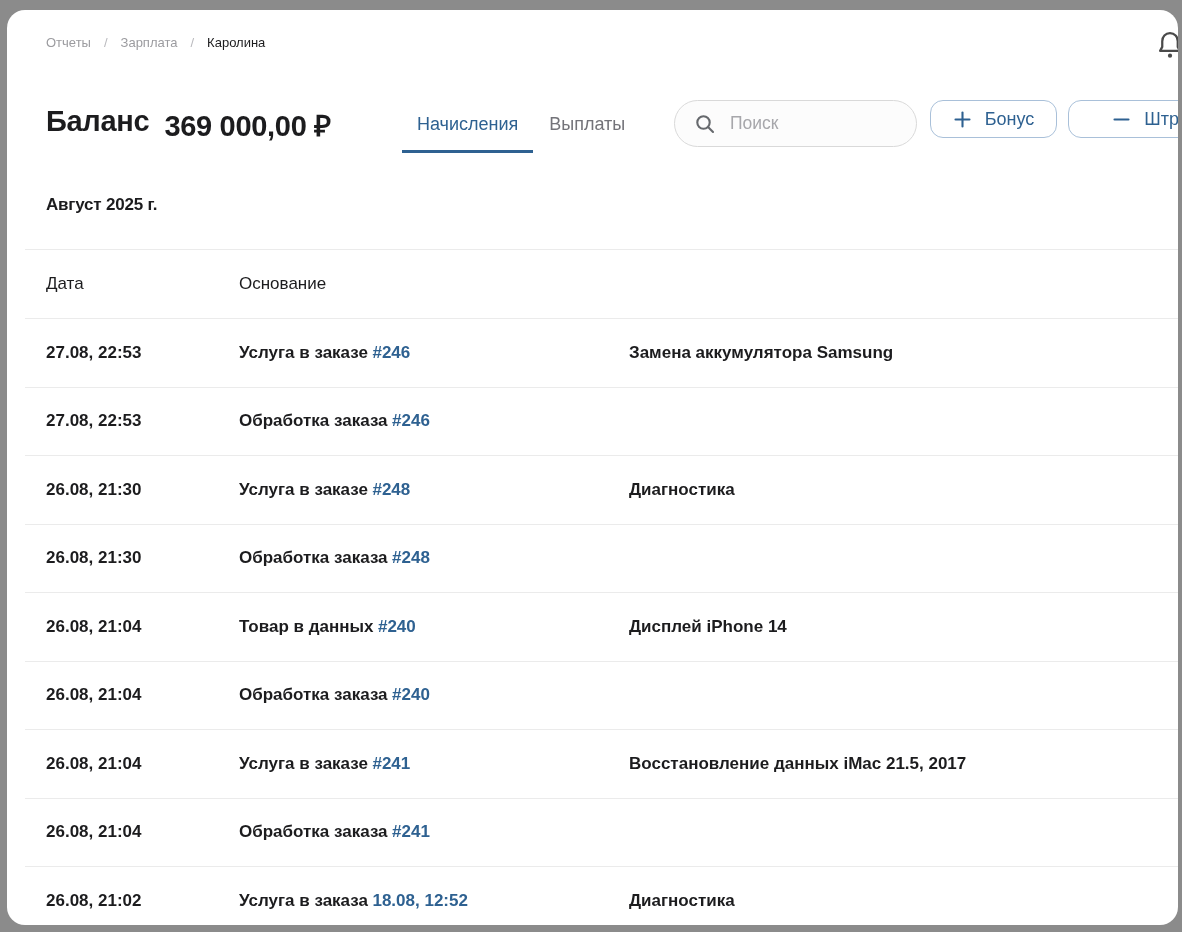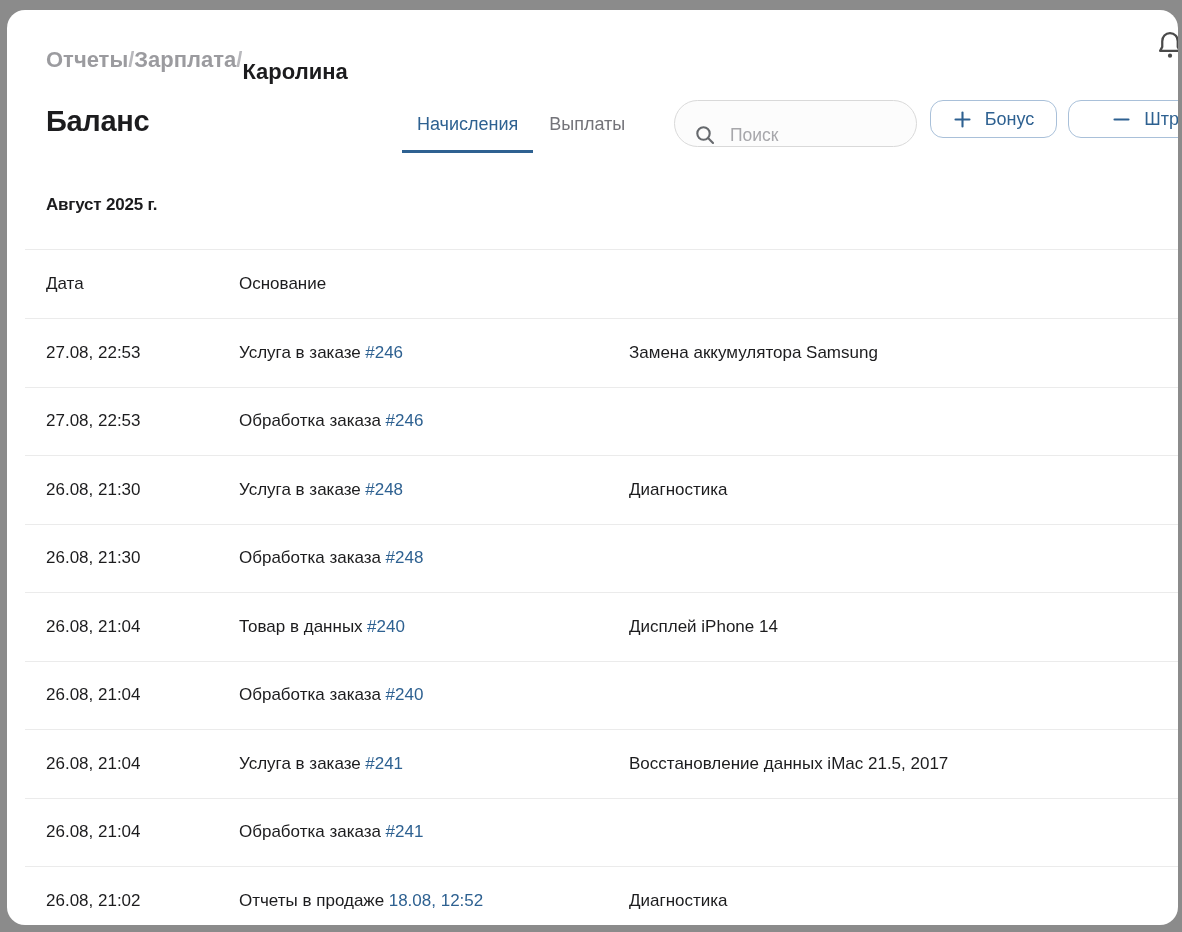--- a/index.html
+++ b/index.html
@@ -23,27 +23,26 @@
   .card {
     position: absolute;
     left: 7px; top: 10px; right: 4px; bottom: 7px;
     background: #ffffff;
     border-radius: 18px;
     overflow: hidden;
   }
   
   .breadcrumb {
     position: absolute; left: 39px; top: 25px;
-    display: flex; align-items: center; gap: 0;
-    font-size: 22px;
-    font-weight: bold;
+    display: flex; align-items: center; gap: 13px;
+    font-size: 13px;
   }
   .crumb { color: var(--text-gray); cursor: pointer; }
   .crumb-sep { color: #b9b9bd; }
-  .crumb.current { color: var(--text-dark); margin-top: 24px; }
+  .crumb.current { color: var(--text-dark); }
   .bell {
     position: absolute; top: 19px; left: 1148px;
     width: 30px; height: 34px;
   }
   
   .balance {
     position: absolute; left: 39px; top: 95px;
     display: flex; gap: 15px;
     font-size: 29px; font-weight: 700; letter-spacing: -0.3px;
     white-space: nowrap;
@@ -65,21 +64,21 @@
     font-weight: 500;
     border-bottom-color: var(--accent);
   }
   .tab.inactive { margin-left: 16px; padding: 0; }
   .search {
     position: absolute; left: 667px; top: 90px;
     width: 243px; height: 47px;
     border: 1px solid #d9d9d9;
     border-radius: 24px;
     background: #fcfcfc;
-    display: flex; align-items: flex-end;
+    display: flex; align-items: center;
     padding: 0 16px 0 19px;
     gap: 14px;
   }
   .search input {
     border: none; outline: none; background: transparent;
     font-size: 17.5px; font-family: inherit;
     color: var(--text-dark);
     width: 100%;
   }
   .search input::placeholder { color: #a7a7ab; }
@@ -103,20 +102,21 @@
     font-size: 17px; font-weight: 700; letter-spacing: -0.2px;
   }
   
   .table {
     position: absolute; left: 18px; right: 0; top: 239px; bottom: 0;
   }
   .thead, .trow {
     display: flex; align-items: center;
     border-top: 1px solid var(--divider);
     padding-left: 21px;
+    font-weight: bold;
   }
   .thead { height: 69px; font-size: 17px; font-weight: 500; }
   .trow { height: 68.5px; font-size: 17px; }
   .cell, .hcell { flex: 0 0 auto; }
   .c-date { width: 193px; }
   .c-basis { width: 390px; }
   .c-info { flex: 1 1 auto; }
   .link { color: var(--accent); text-decoration: none; cursor: pointer; margin-left: 4.5px; }
 </style>
 </head>
@@ -134,20 +134,21 @@
 
   <div class="bell">
     <svg width="30" height="34" viewBox="0 0 24 27" fill="none">
       <path d="M12 3.2 C8.3 3.2 5.8 6 5.8 9.6 L5.8 14.2 L4.1 17.4 L19.9 17.4 L18.2 14.2 L18.2 9.6 C18.2 6 15.7 3.2 12 3.2 Z" stroke="#4a4a4a" stroke-width="1.8" stroke-linejoin="round"></path>
       <circle cx="12" cy="21.2" r="1.7" fill="#4a4a4a"></circle>
     </svg>
   </div>
 
   <div class="balance">
     <span>Баланс</span>
+    <span>369 000,00 ₽</span>
   </div>
 
   <div class="tabs">
     <div class="tab active">Начисления</div>
     <div class="tab inactive">Выплаты</div>
   </div>
 
   <div class="search">
     <span style="display:flex;">
       <svg width="22" height="22" viewBox="0 0 22 22" fill="none">
@@ -245,20 +246,20 @@
     <div class="cell c-date">26.08, 21:04</div>
     <div class="cell c-basis">
       <span>Обработка заказа</span><a class="link">#241</a>
     </div>
     <div class="cell c-info"></div>
   </div>
 
   <div class="trow">
     <div class="cell c-date">26.08, 21:02</div>
     <div class="cell c-basis">
-      <span>Отчеты в продаже</span><a class="link">18.08, 12:52</a>
+      <span>Услуга в заказа</span><a class="link">18.08, 12:52</a>
     </div>
     <div class="cell c-info">Диагностика</div>
   </div>
 </div>
   </div>
 
 </div>
 
 </body></html>

